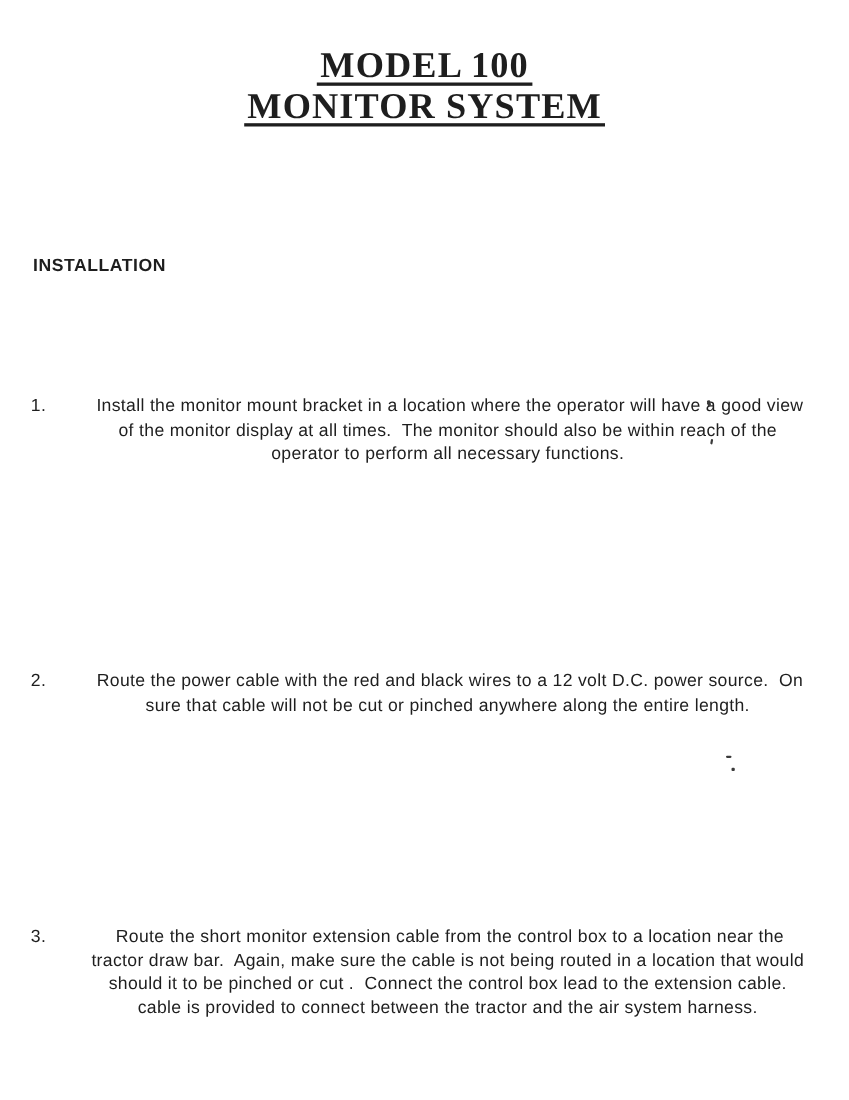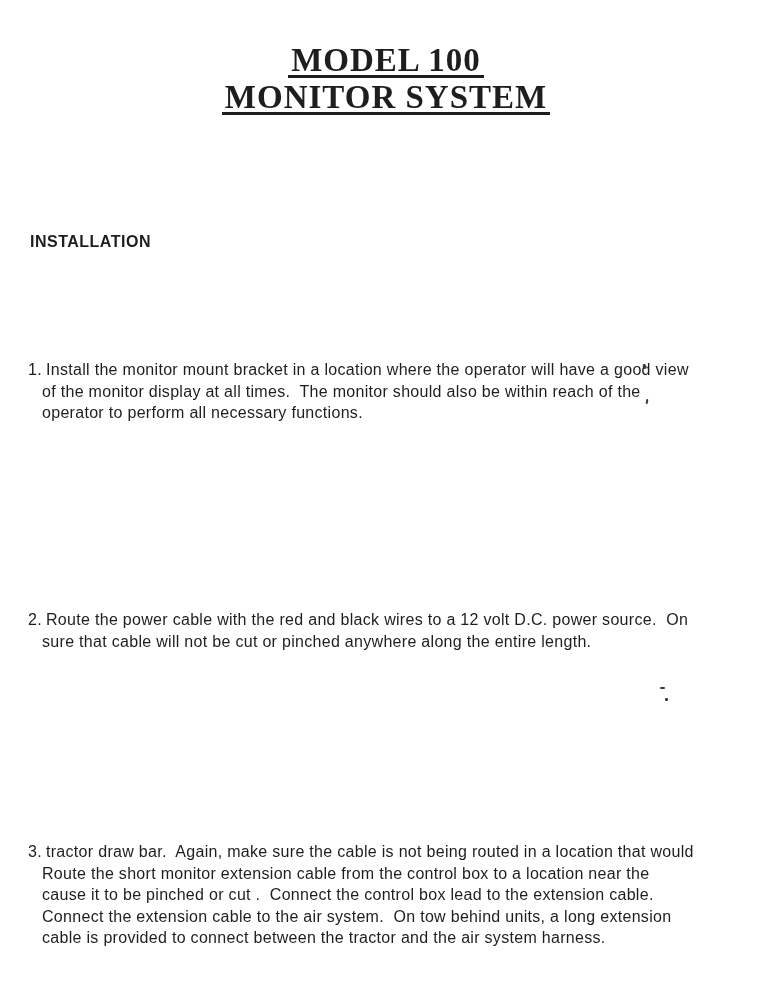--- a/index.html
+++ b/index.html
@@ -55,21 +55,21 @@
     left: 28px;
     width: 744px;
     font-size: 16px;
     line-height: 21.5px;
     letter-spacing: 0.3px;
   }
   .step-1 { top: 359px; }
   .step-2 { top: 609px; }
   .step-3 { top: 841px; }
   .step-number { position: absolute; left: 0; top: 0; }
-  .step-text { display: block; padding-left: 14px; }
+  .step-text { display: block; padding-left: 14px; text-align: center; }
   .step-line { display: block; white-space: pre-wrap; }
   .step-line:first-child { text-indent: 4px; }
 
   
   .artifact {
     position: absolute;
     background: #3a3a3a;
     border-radius: 1px;
   }
   .artifact-tick   { left: 643px; top: 364px; width: 3px; height: 5px; transform: rotate(-14deg); }
@@ -106,24 +106,23 @@
     <span class="step-number">2.</span>
     <div class="step-text">
       <span class="step-line">Route the power cable with the red and black wires to a 12 volt D.C. power source.  On</span>
       <span class="step-line">sure that cable will not be cut or pinched anywhere along the entire length.</span>
     </div>
   </section>
 
   <section class="step step-3">
     <span class="step-number">3.</span>
     <div class="step-text">
+      <span class="step-line">Route the short monitor extension cable from the control box to a location near the</span>
       <span class="step-line">tractor draw bar.  Again, make sure the cable is not being routed in a location that would</span>
-      <span class="step-line">Route the short monitor extension cable from the control box to a location near the</span>
-      <span class="step-line">cause it to be pinched or cut .  Connect the control box lead to the extension cable.</span>
-      <span class="step-line">Connect the extension cable to the air system.  On tow behind units, a long extension</span>
+      <span class="step-line">should it to be pinched or cut .  Connect the control box lead to the extension cable.</span>
       <span class="step-line">cable is provided to connect between the tractor and the air system harness.</span>
     </div>
   </section>
 
   <span class="artifact artifact-tick"></span>
   <span class="artifact artifact-comma"></span>
   <span class="artifact artifact-dash"></span>
   <span class="artifact artifact-dot"></span>
 
 </div>

